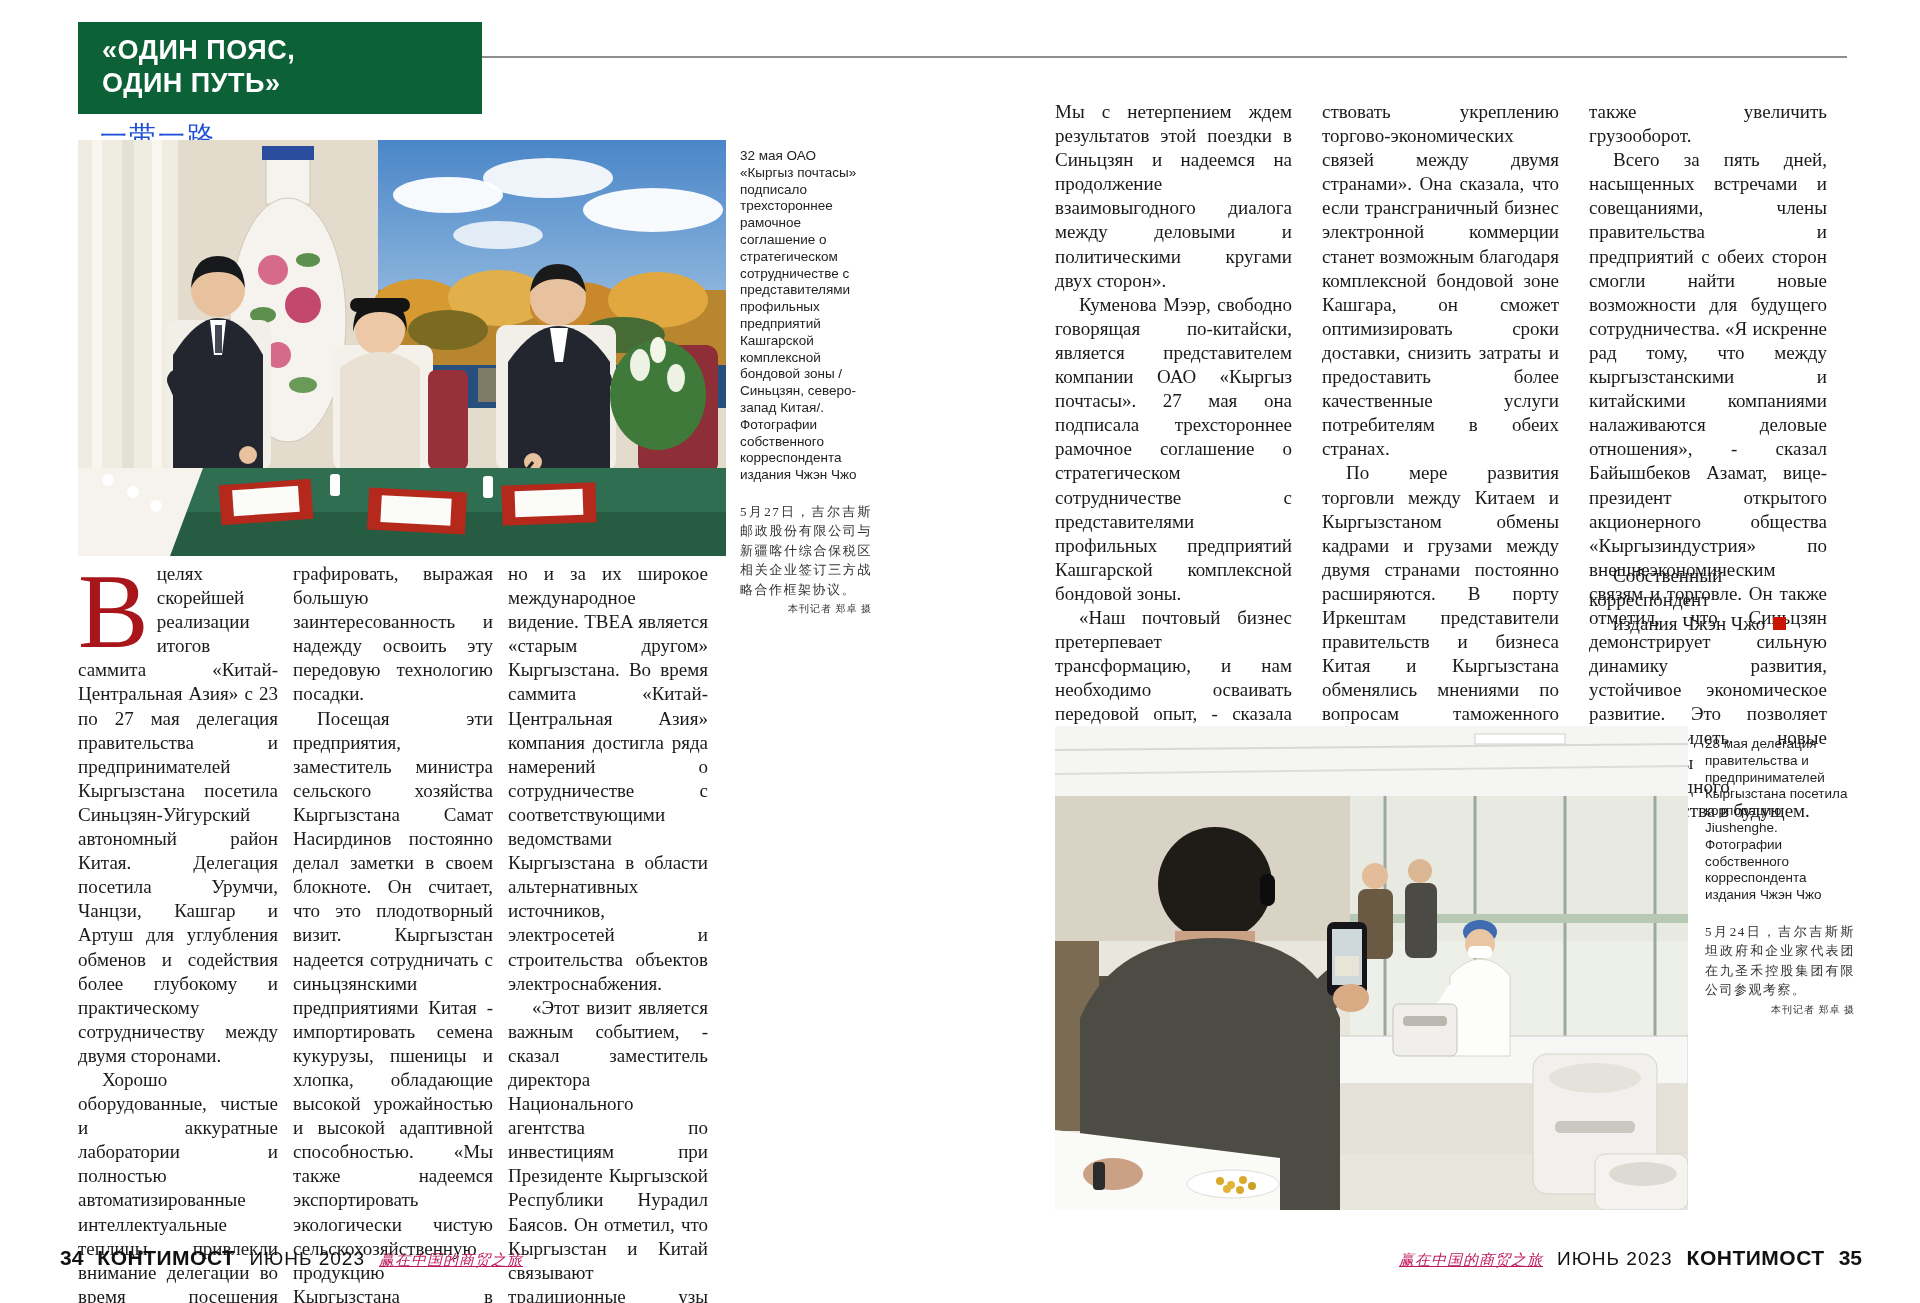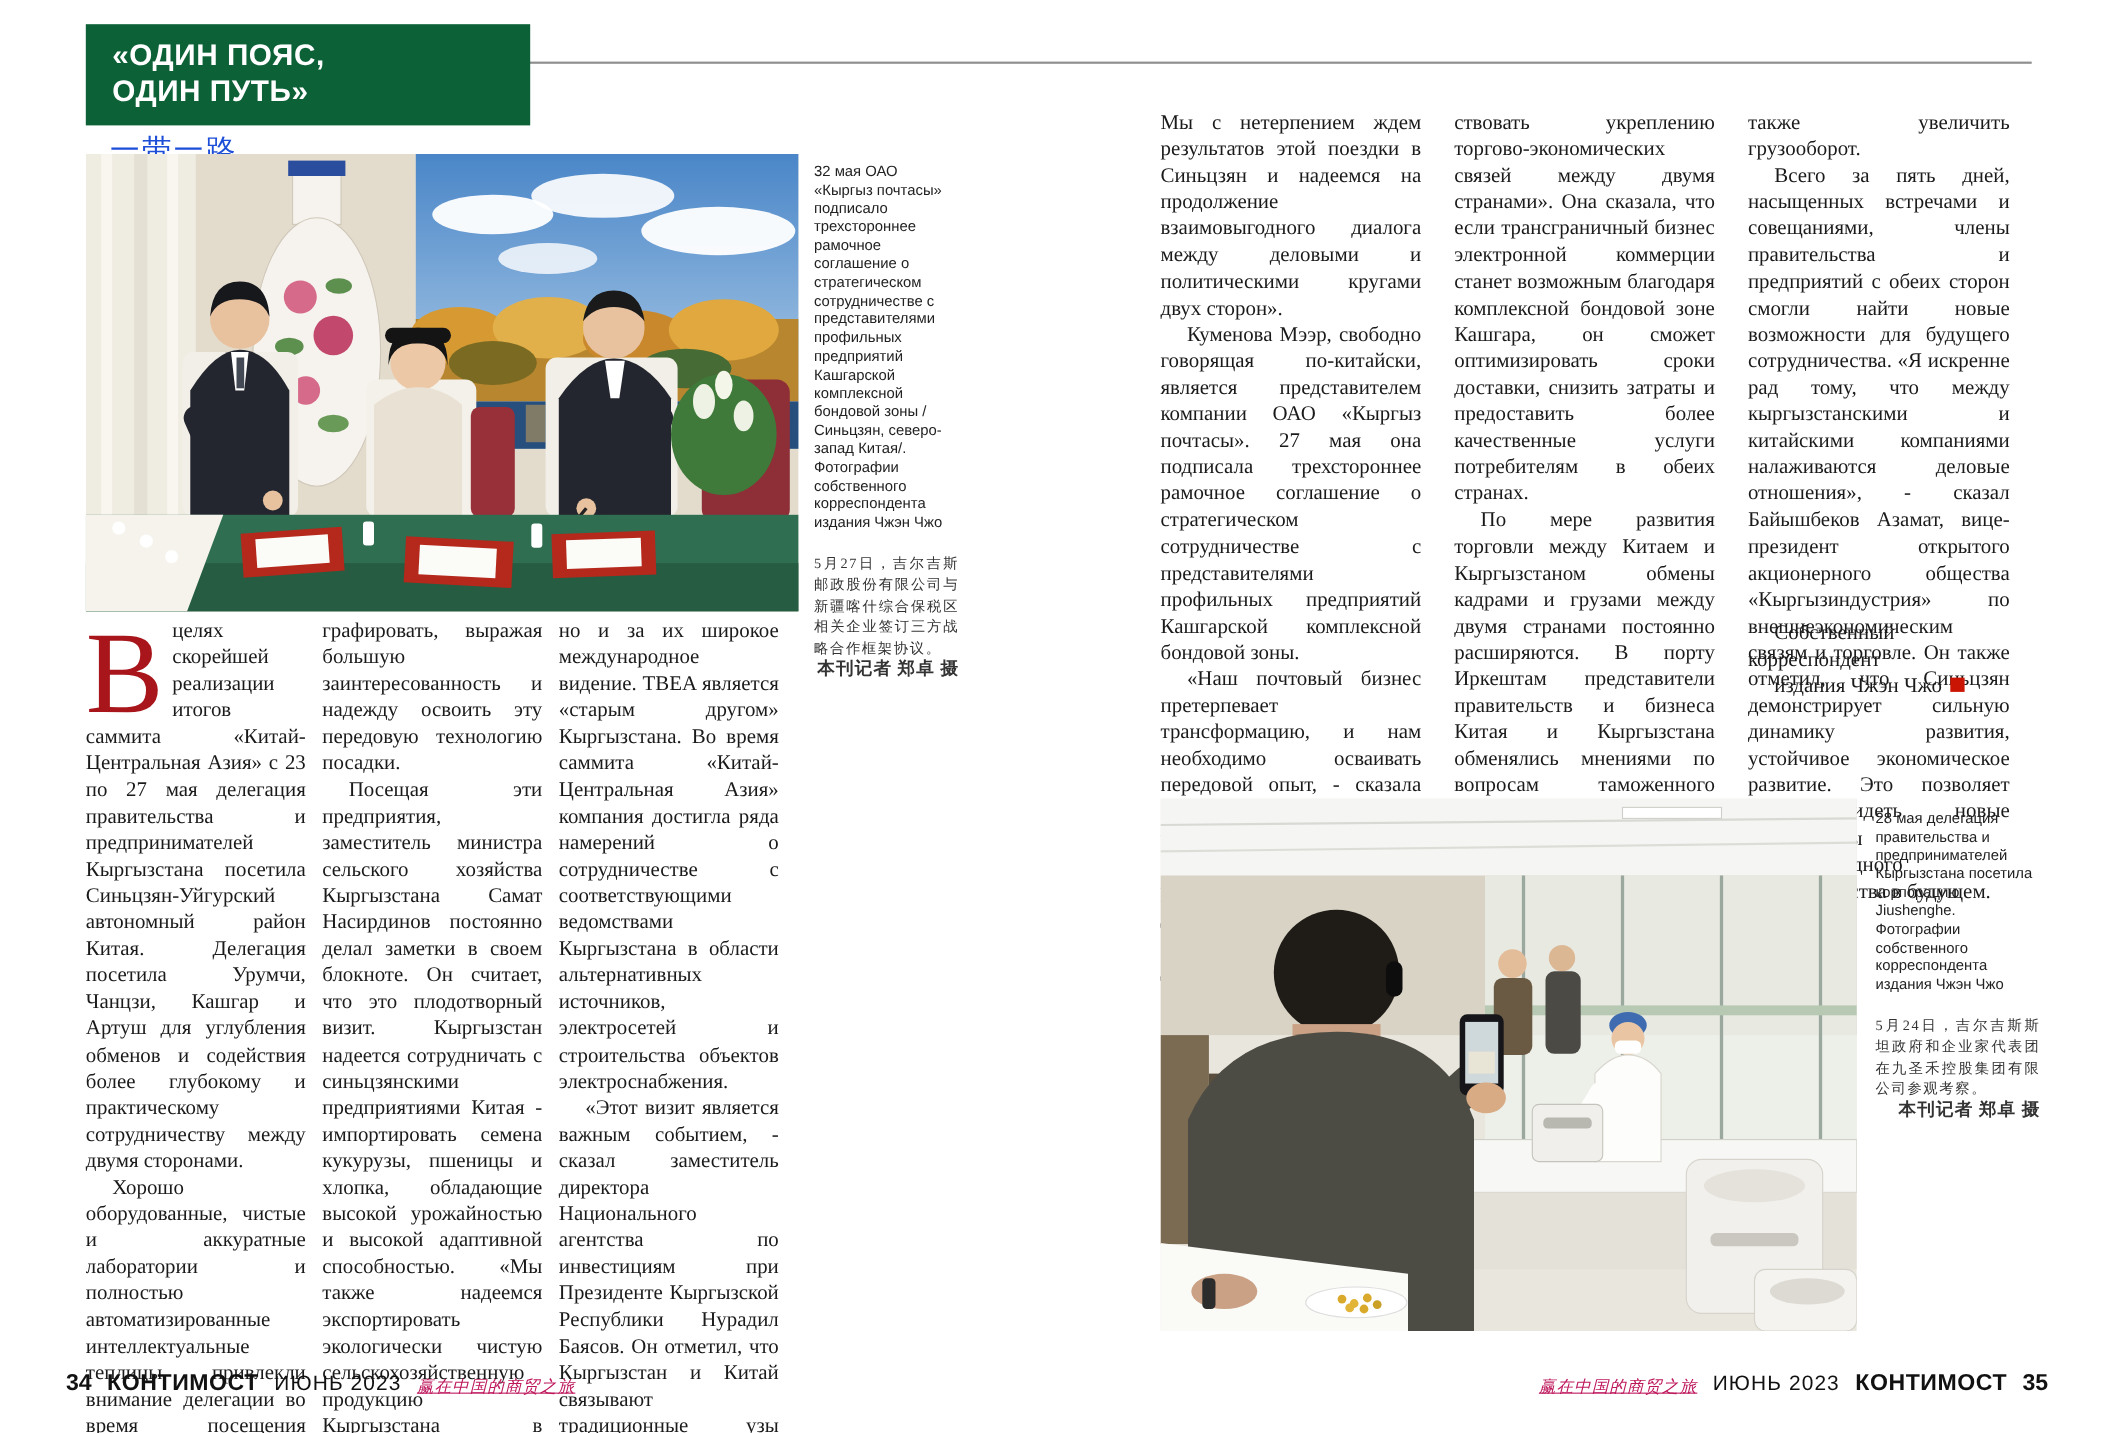--- a/index.html
+++ b/index.html
@@ -15,22 +15,22 @@
   
   .photo1{position:absolute;left:78px;top:140px;width:648px;height:416px;}
   .photo2{position:absolute;left:1055px;top:726px;width:633px;height:484px;}
   
   .caption{position:absolute;font-family:"Liberation Sans","DejaVu Sans",sans-serif;color:#222;}
   .cap1{left:740px;top:148px;width:132px;}
   .cap2{left:1705px;top:736px;width:150px;}
   .cap-ru{font-size:13.5px;line-height:16.8px;}
   .cap-cn{margin-top:18px;font-size:13px;line-height:19.5px;letter-spacing:1.5px;
           font-family:"Liberation Serif","DejaVu Serif",serif;color:#333;text-align:justify;}
-  .cap-credit{font-size:16px;line-height:19.5px;letter-spacing:1px;text-align:right;
-          font-family:"Liberation Serif","DejaVu Serif",serif;color:#333;font-weight:bold;}
+  .cap-credit{font-size:10px;line-height:19.5px;letter-spacing:1px;text-align:right;
+          font-family:"Liberation Serif","DejaVu Serif",serif;color:#333;}
   
   .col{position:absolute;font-size:19px;line-height:24.1px;text-align:justify;}
   .col p{margin:0;text-indent:24px;}
   .col.cont p:first-child{text-indent:0;}
   .colL1{left:78px;top:562px;width:200px;}
   .colL2{left:293px;top:562px;width:200px;}
   .colL3{left:508px;top:562px;width:200px;}
   .colR1{left:1055px;top:100px;width:237px;}
   .colR2{left:1322px;top:100px;width:237px;}
   .colR3{left:1589px;top:100px;width:238px;}

